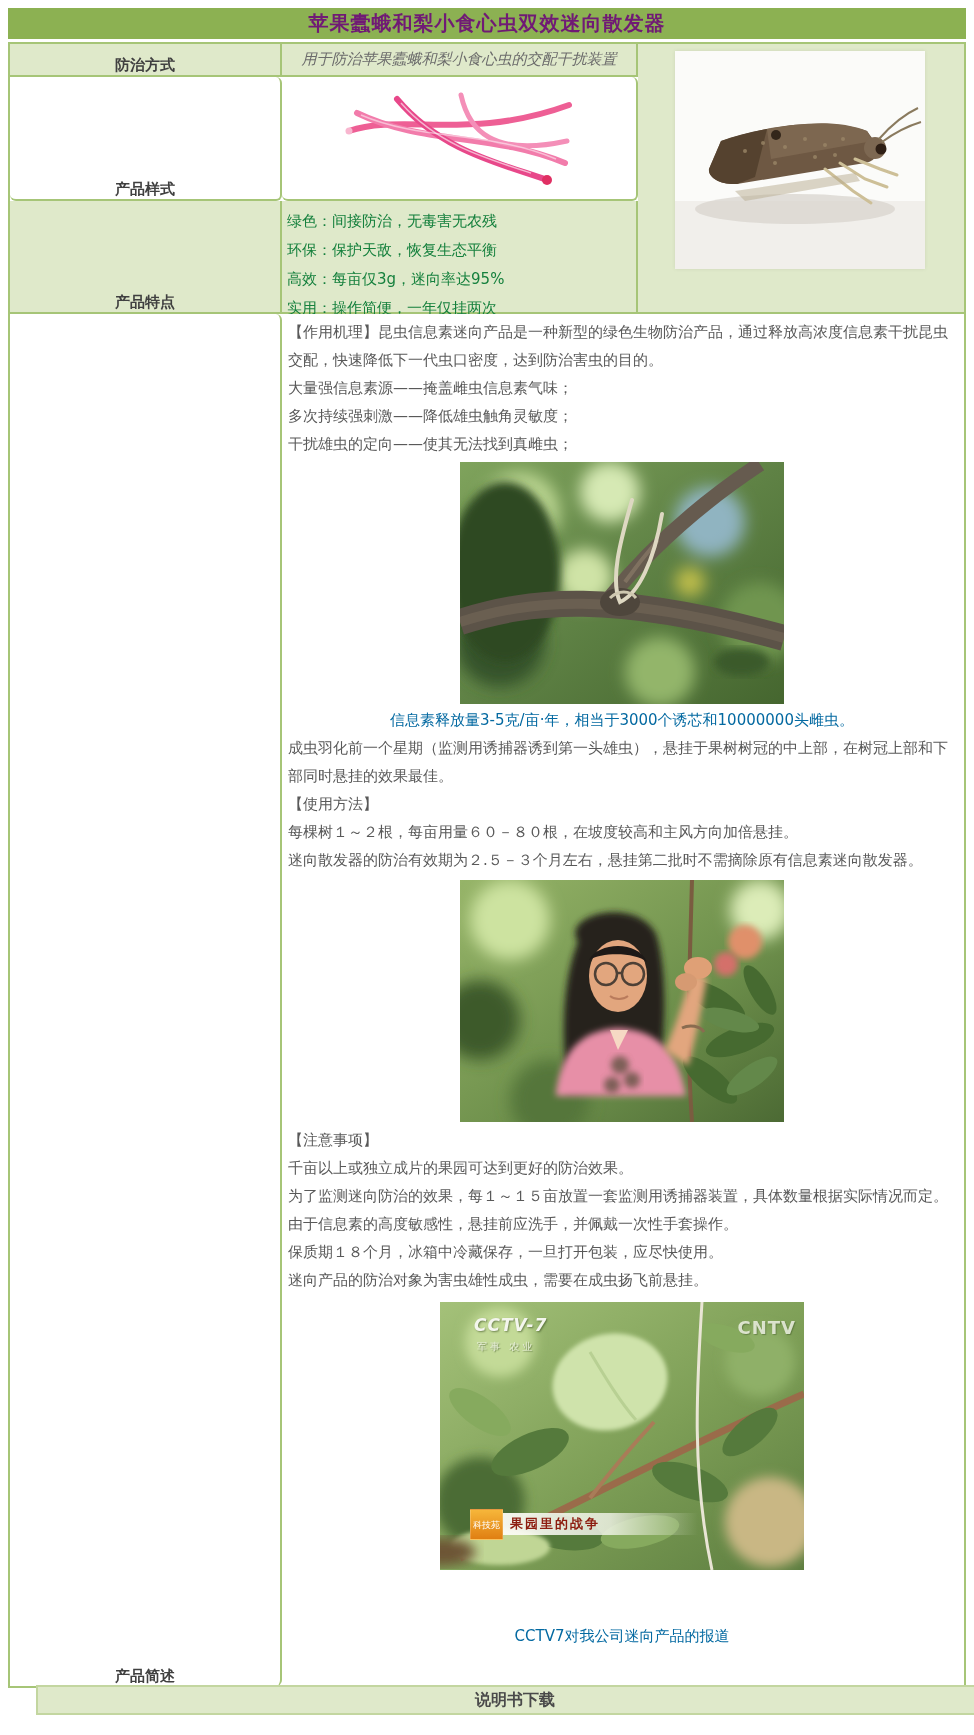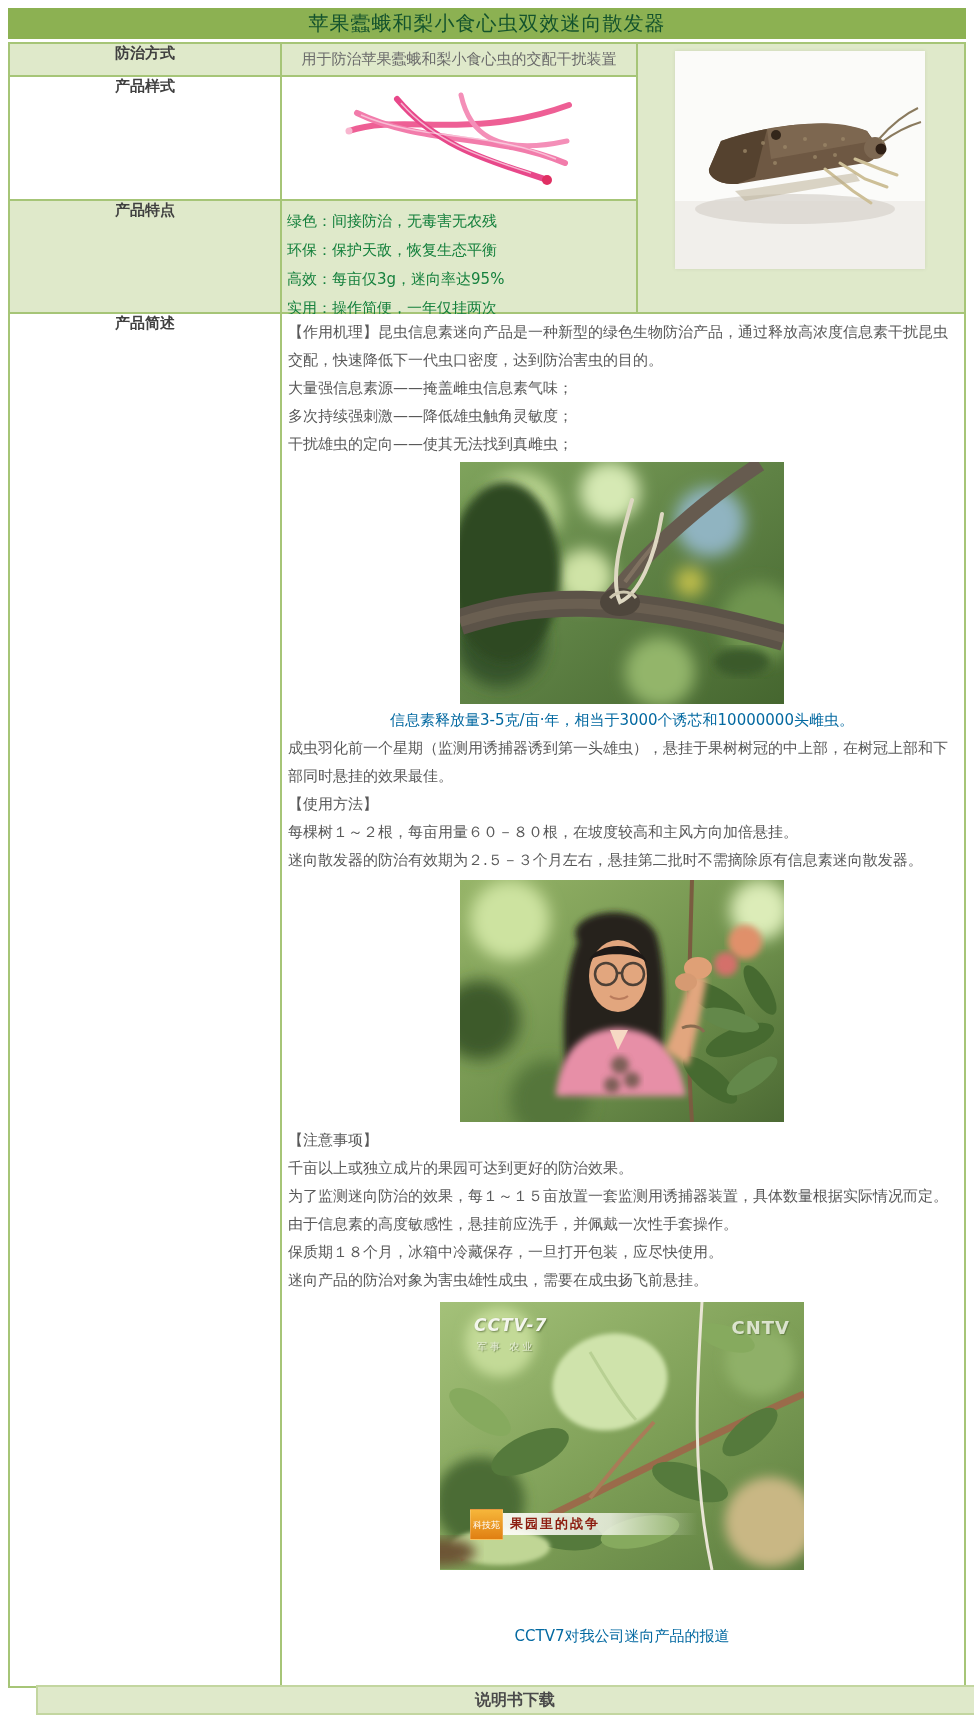--- a/index.html
+++ b/index.html
@@ -3,43 +3,43 @@
 <meta charset="utf-8">
 <style>
   * { margin:0; padding:0; box-sizing:border-box; }
   html,body { background:#ffffff; }
   body { width:974px; height:1735px; font-family:"DejaVu Sans", sans-serif; position:relative; }
   .page { position:absolute; left:0; top:0; width:974px; height:1735px; background:#fff; overflow:hidden; }
 
   
   .title-bar {
     position:absolute; left:8px; top:8px; width:958px; height:31px;
-    background:#8cb152; color:#14532d; display:flex; align-items:center; justify-content:center;
-    font-size:20px; font-weight:normal; letter-spacing:1px;
+    background:#8cb152; color:#701a75; display:flex; align-items:center; justify-content:center;
+    font-size:20px; font-weight:bold; letter-spacing:1px;
   }
 
   
   .tbl {
     position:absolute; left:8px; top:42px; width:958px;
     display:grid;
     grid-template-columns:272px 356px 326px;
     grid-template-rows:33px 124px 113px 1372px;
     border:2px solid #a6c577; background:#fff;
   }
   .cell { border-right:2px solid #a6c577; border-bottom:2px solid #a6c577; position:relative; }
   .cell.last-col { border-right:none; }
   .cell.last-row { border-bottom:none; }
   .green  { background:#dfe9ca; }
-  .white  { background:#ffffff; }
-
-  .lbl { display:flex; align-items:flex-start; justify-content:center;
+  .white  { background:#ffffff;border-radius:6px; }
+
+  .lbl { display:flex; align-items:flex-end; justify-content:center;
          font-size:15px; font-weight:bold; color:#404040; }
 
   .control-value { display:flex; align-items:center; justify-content:center;
-                   font-size:15px; color:#6b6b6b; }
+                   font-size:15px; color:#6b6b6b;font-style:italic; }
 
   .features-cell { padding:6px 4px 0 5px; font-size:15px; color:#15803d; line-height:29px; }
 
   .moth-cell { grid-column:3; grid-row:1 / span 3; }
   .moth-photo { position:absolute; left:37px; top:7px; width:250px; height:218px;
                 background:#fdfdfc; box-shadow:0 0 4px rgba(0,0,0,.08); }
 
   .style-cell { display:flex; align-items:center; justify-content:center; }
   .dispenser-photo { width:236px; height:110px; background:#fff; }
 
@@ -51,21 +51,21 @@
   .fig-branch { width:324px; height:242px; }
   .fig-woman  { width:324px; height:242px; margin-top:6px; margin-bottom:4px; }
   .fig-cctv   { width:364px; height:318px; margin-top:8px; }
   .caption { text-align:center; color:#0369a1; }
 
   
   .cctv-logo { position:absolute; left:34px; top:9px; color:#f4f6ee; font-weight:bold; font-style:italic;
                font-size:17px; text-shadow:1px 1px 2px rgba(40,60,20,.55); letter-spacing:1px; }
   .cctv-logo-sub { position:absolute; left:37px; top:31px; color:#e6eed6; font-size:10px; letter-spacing:3px;
                    text-shadow:1px 1px 1px rgba(40,60,20,.5); }
-  .cctv-watermark { position:absolute; right:14px; top:12px; color:rgba(238,242,228,.85);
+  .cctv-watermark { position:absolute; right:8px; top:12px; color:rgba(238,242,228,.85);
                     font-weight:bold; font-size:18px; letter-spacing:1px; text-shadow:1px 1px 1px rgba(40,60,20,.35); }
   .cctv-badge { position:absolute; left:30px; top:207px; width:33px; height:31px;
                 background:linear-gradient(#f6b63a,#e07f12); color:#fff; font-size:9px; line-height:10px;
                 display:flex; align-items:center; justify-content:center; text-align:center;
                 border:1px solid #fff3; }
   .cctv-strip { position:absolute; left:63px; top:211px; width:195px; height:22px;
                 background:linear-gradient(90deg, rgba(252,252,246,.95) 0%, rgba(252,252,246,.75) 55%, rgba(252,252,246,0) 100%);
                 display:flex; align-items:center; padding-left:7px; }
   .cctv-strip span { color:#8d1d10; font-weight:bold; font-size:13px; letter-spacing:2px; }
 

